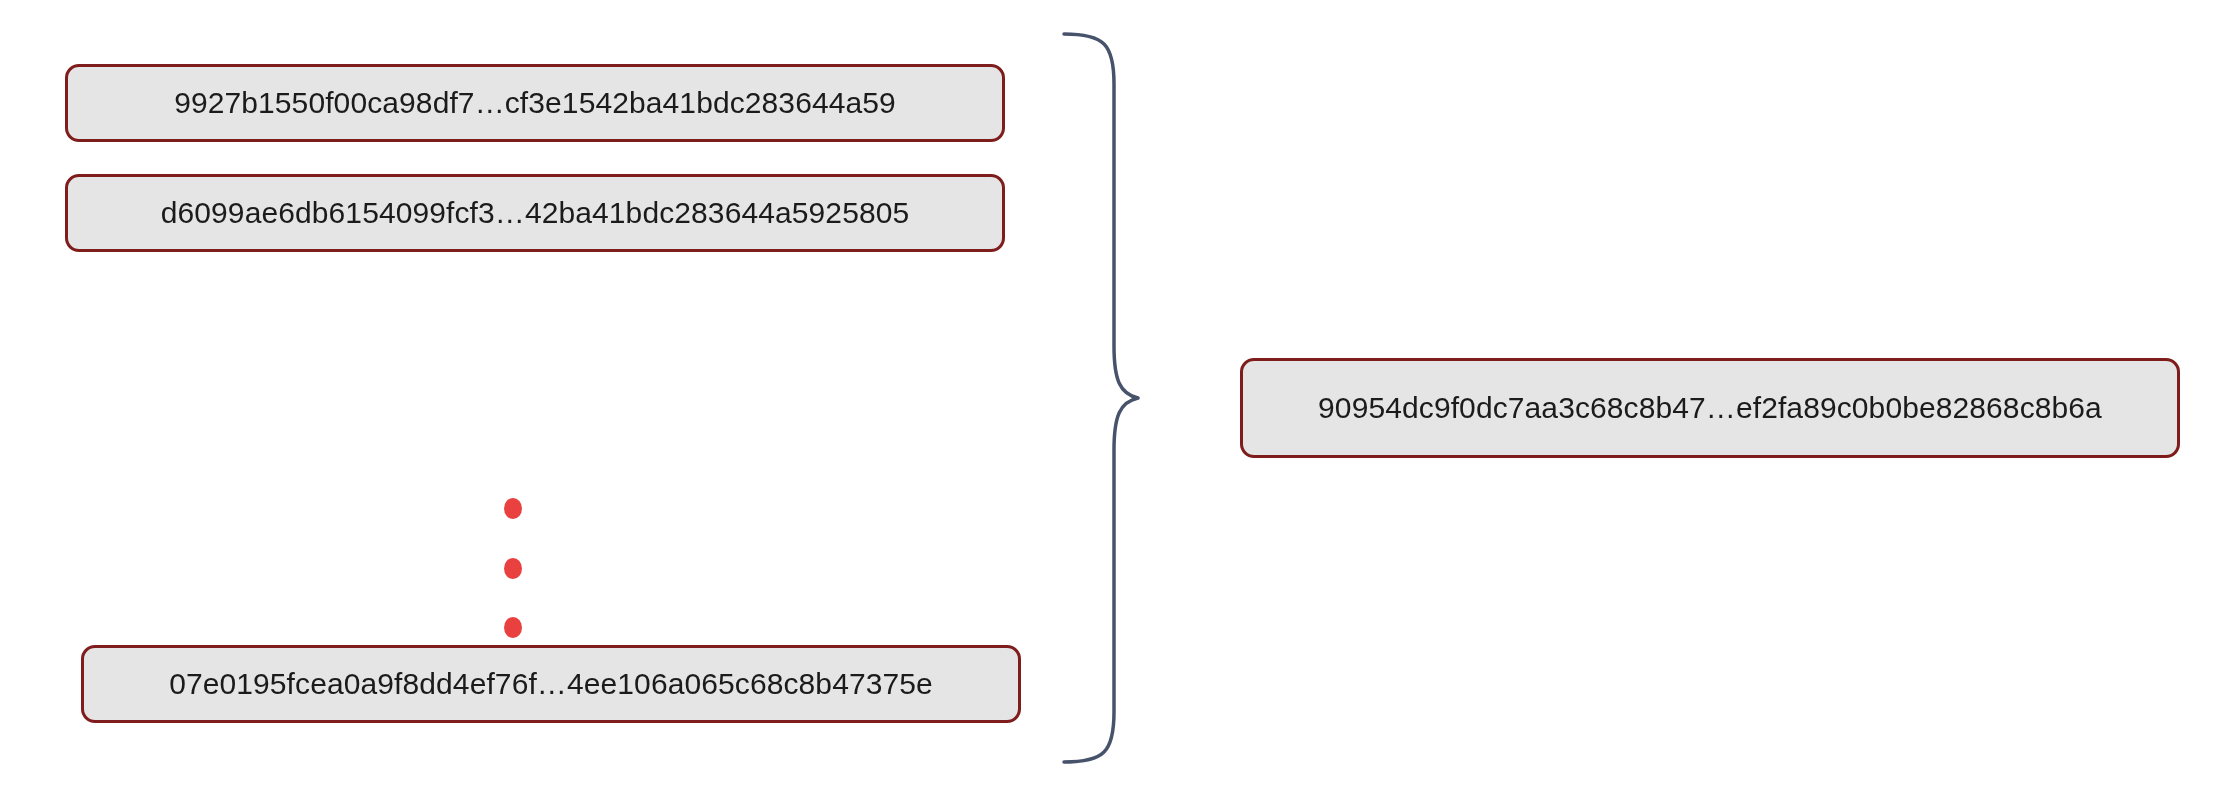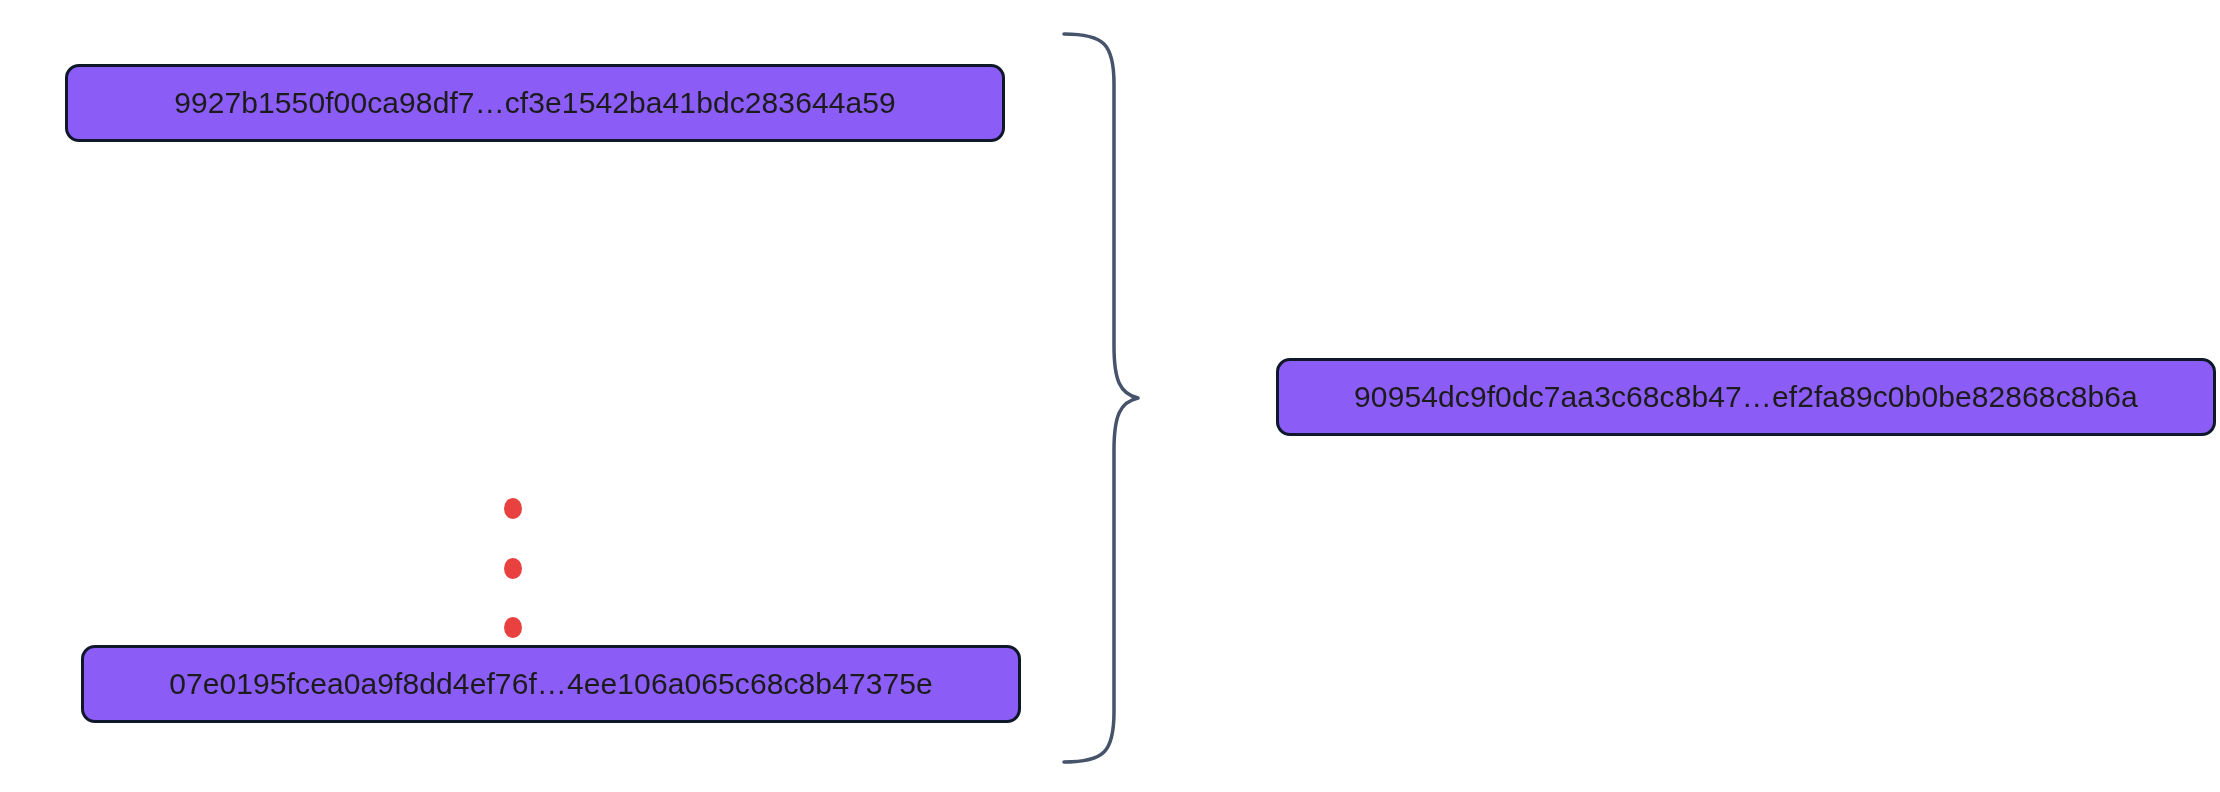--- a/index.html
+++ b/index.html
@@ -17,23 +17,23 @@
     width: 2220px;
     height: 792px;
     background: #ffffff;
     overflow: hidden;
   }
 
   
   .hash-box {
     position: absolute;
     box-sizing: border-box;
-    border: 3px solid #0f172a;
+    border: 3px solid #7f1d1d;
     border-radius: 14px;
-    background: #8b5cf6;
+    background: #e5e5e5;
     display: flex;
     align-items: center;
     justify-content: center;
   }
 
   .hash-text {
     font-family: "Liberation Sans", sans-serif;
     font-size: 30px;
     line-height: 1;
     color: #1b1b1b;
@@ -100,35 +100,37 @@
     position: absolute;
     left: 1140px;
     top: 0;
     width: 1080px;
     height: 792px;
   }
   .output-box {
     left: 100px;
     top: 358px;
     width: 940px;
-    height: 78px;
-    margin-left: 36px;
+    height: 100px;
   }
 </style>
 </head>
 <body>
 
 <div id="canvas">
 
   <div id="input-list">
 
     <div class="hash-box input-box b0">
       <span class="hash-text">9927b1550f00ca98df7…cf3e1542ba41bdc283644a59</span>
     </div>
 
+    <div class="hash-box input-box b1">
+      <span class="hash-text">d6099ae6db6154099fcf3…42ba41bdc283644a5925805</span>
+    </div>
 
 
 
     <div id="ellipsis">
       <span class="ellipsis-dot"></span>
       <span class="ellipsis-dot"></span>
       <span class="ellipsis-dot"></span>
     </div>
 
     <div class="hash-box input-box b4">

